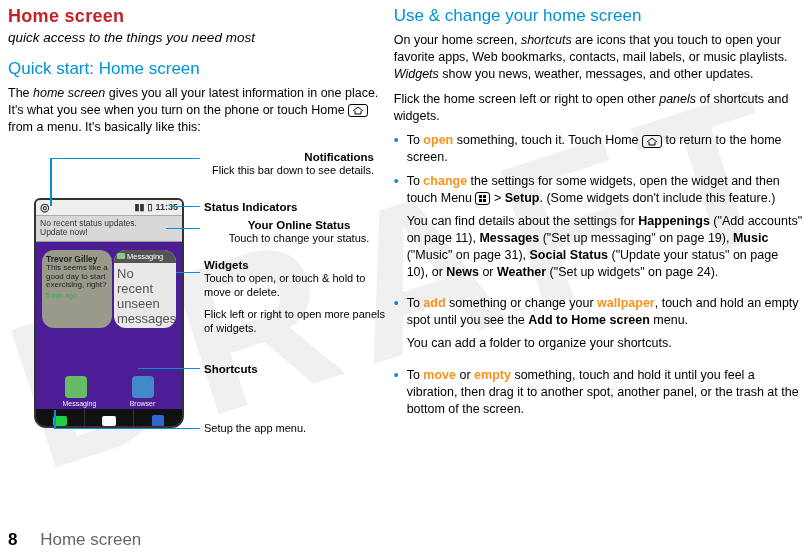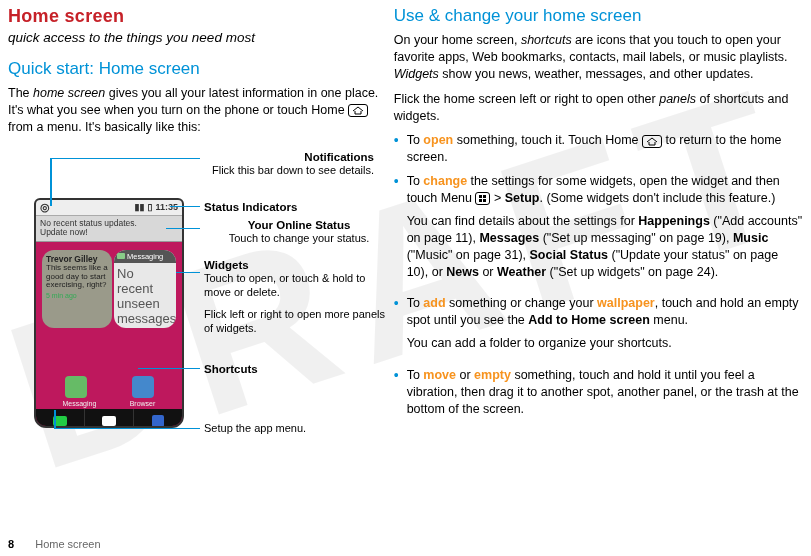--- a/index.html
+++ b/index.html
@@ -90,21 +90,21 @@
     line-height: 1.2;
   }
   ul.bullets > li > div { flex:1; line-height:1.35; }
   .orange { color: #f7931e; font-weight: bold; }
   b, strong { font-weight: bold; }
   .sub-p { margin: 6px 0 8px 18px; line-height:1.35; }
   .footer {
     position: absolute;
     bottom: 6px;
     left: 8px;
-    font-size: 11px;
+    font-size: 17px;
     color: #666;
   }
   .footer .pg { font-weight: bold; color:#000; margin-right: 18px; }
 
   
   .diagram-wrap {
     position: relative;
     margin-top: 14px;
     height: 300px;
   }
@@ -134,21 +134,21 @@
   }
   .statusbar .left { margin-right:auto; font-size:11px; }
   .online-status {
     background:#d8d8d8;
     color:#333;
     font-size:8.5px;
     padding:3px 4px;
     line-height:1.1;
     border-bottom:1px solid #999;
   }
-  .home-body { position:relative; height: calc(100% - 16px); background:#be185d; }
+  .home-body { position:relative; height: calc(100% - 16px); background:#4c1d95; }
   .card {
     position:absolute;
     border-radius:12px;
     overflow:hidden;
     font-size:8px;
   }
   .card-widget {
     left:6px; top:34px; width:70px; height:78px;
     background:#9a9a8a;
     color:#222;

